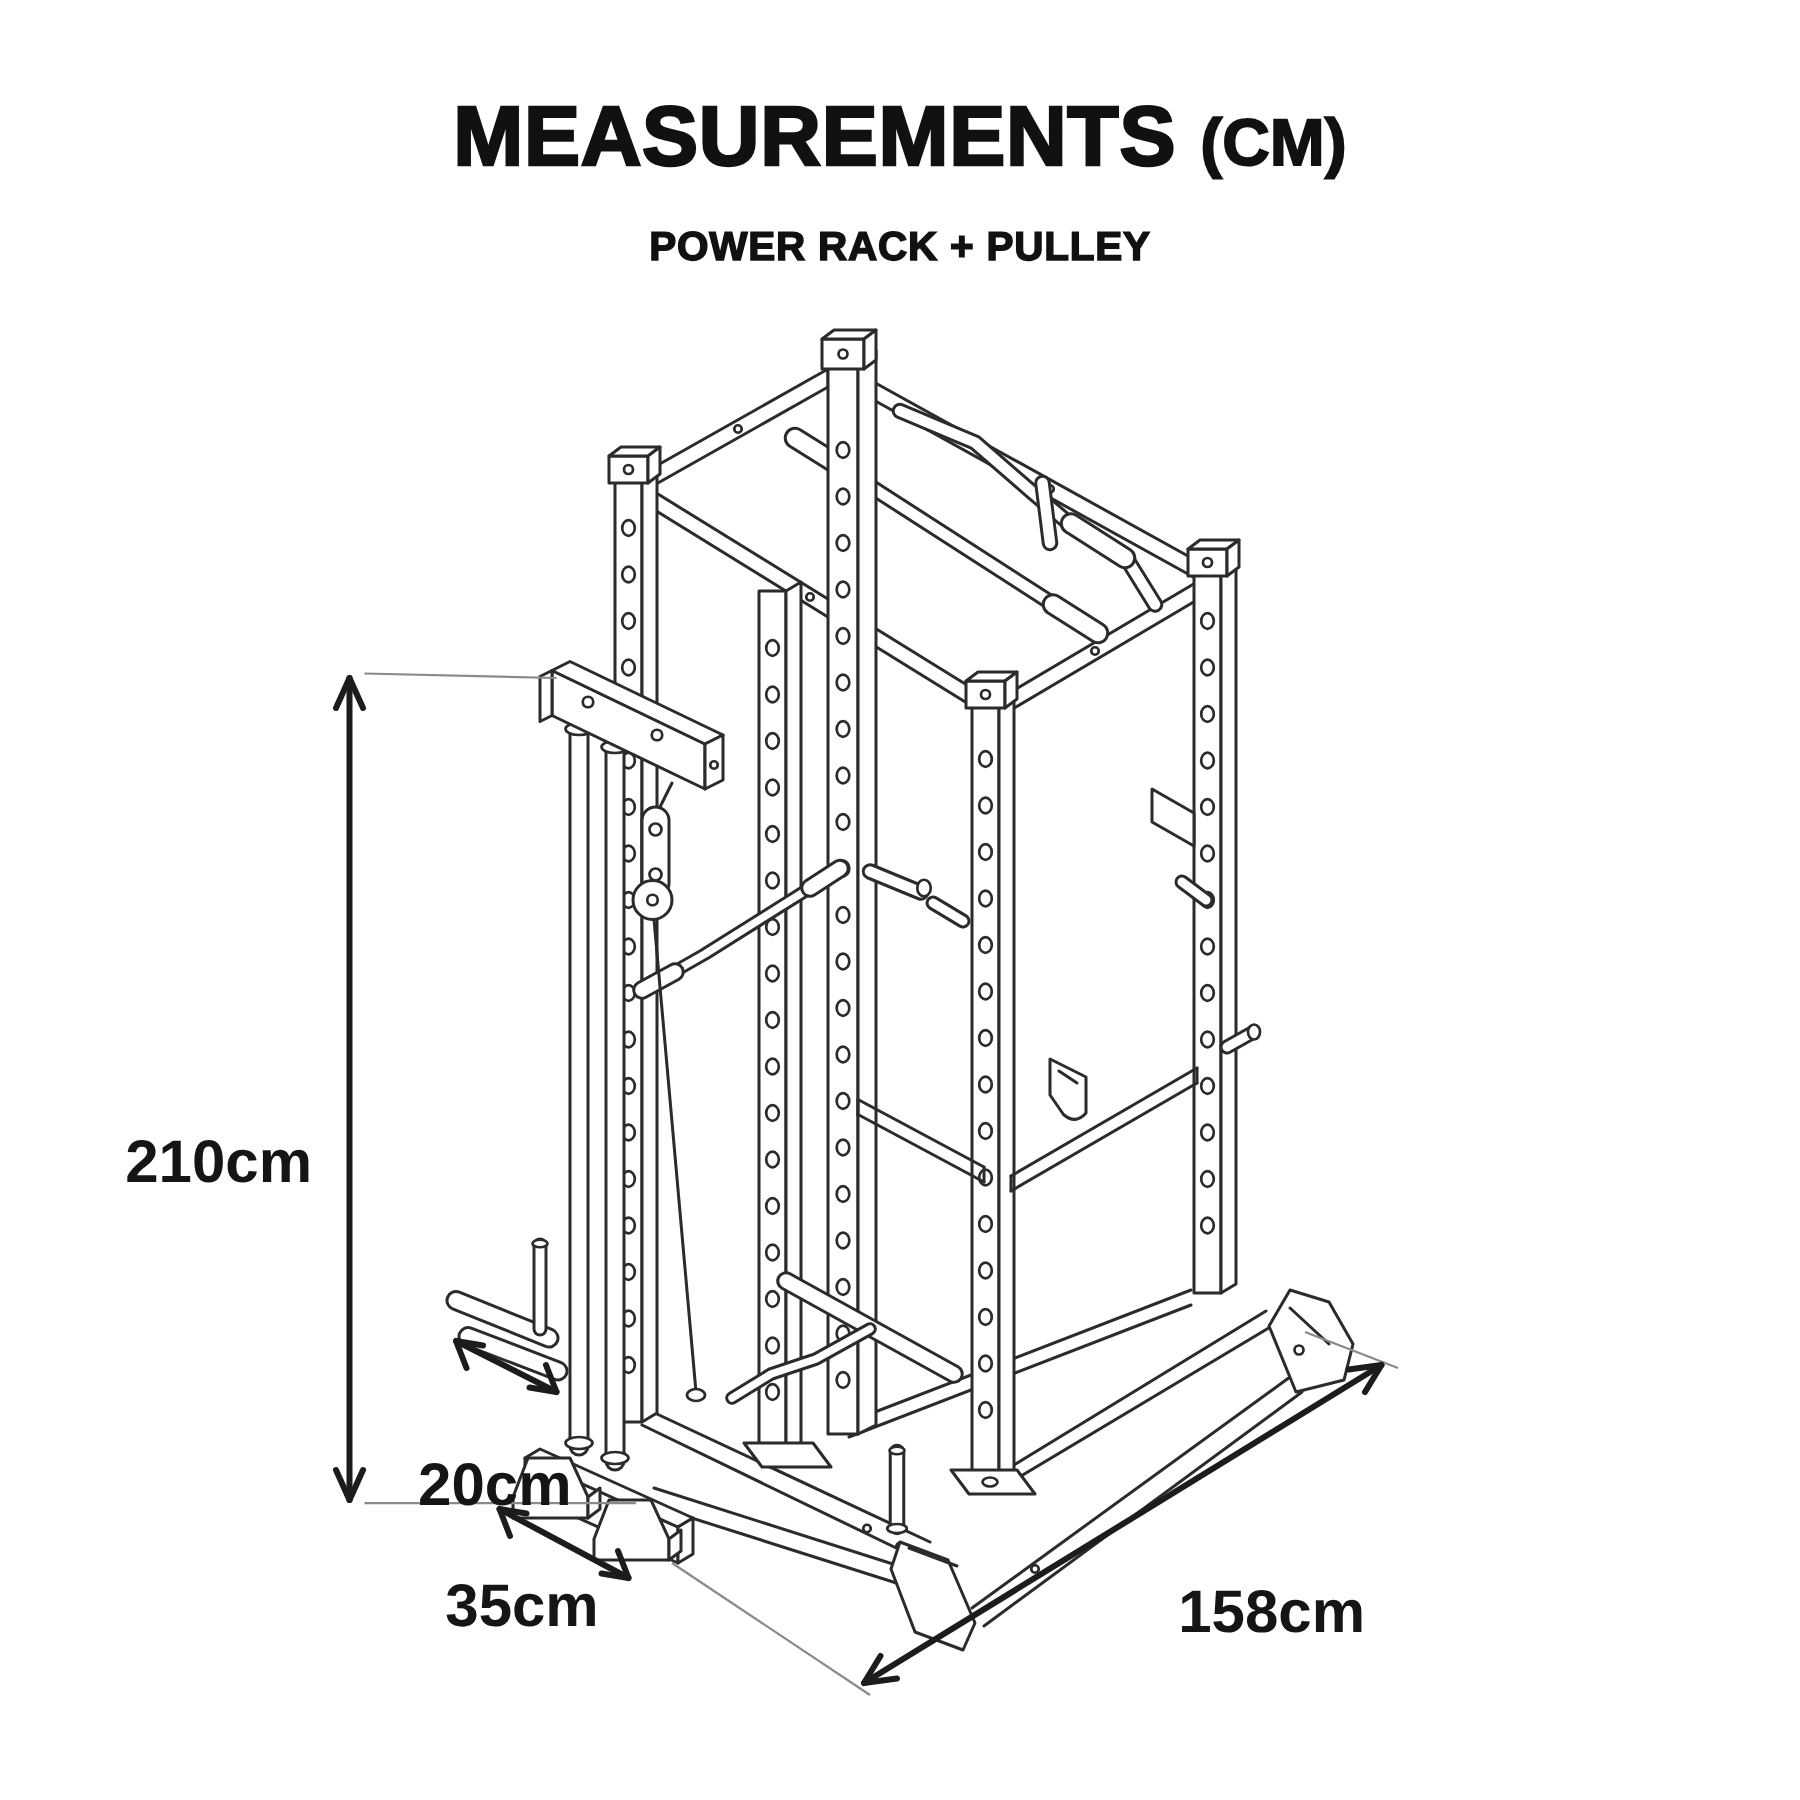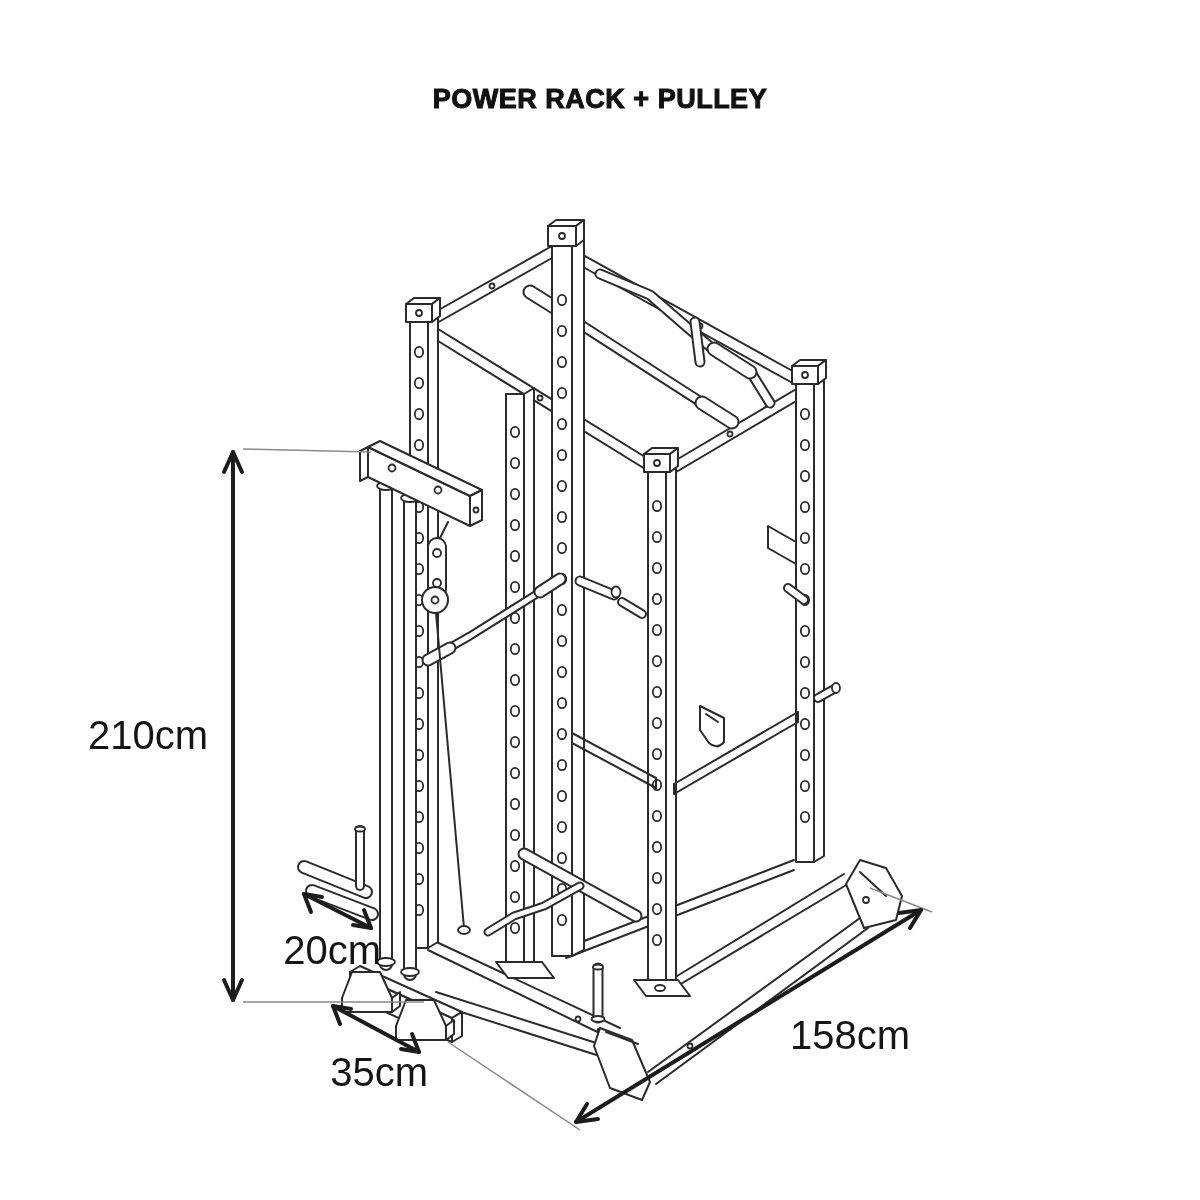--- a/index.html
+++ b/index.html
@@ -15,42 +15,46 @@
   }
   .title-unit{
     font-size:44px;font-weight:900;color:#111;
     -webkit-text-stroke:1.2px #111;
   }
   .subtitle{
     margin-top:26px;font-size:27px;font-weight:900;letter-spacing:.5px;color:#111;
     -webkit-text-stroke:1px #111;
   }
   .dim-label{
-    position:absolute;font-size:40px;font-weight:400;color:#151515;line-height:1.05;
+    position:absolute;font-size:40px;font-weight:700;color:#151515;line-height:1.05;margin-top:40px;
   }
   #dim-height{left:56px;top:714px;width:152px;text-align:right;}
   #dim-barholder{left:241px;top:929px;width:140px;text-align:right;}
-  #dim-basedepth{left:268px;top:1051px;width:160px;text-align:right;}
+  #dim-basedepth{left:268px;top:1010px;width:160px;text-align:center;}
   #dim-length{left:750px;top:1014px;width:160px;text-align:right;}
   svg{position:absolute;left:0;top:0;}
   
   .s{stroke:#2b2b2b;stroke-width:2;fill:#fff;stroke-linejoin:round;}
   .sn{stroke:#2b2b2b;stroke-width:2;fill:none;stroke-linejoin:round;stroke-linecap:round;}
   .hole{stroke:#2b2b2b;stroke-width:1.8;fill:#fff;}
   .to{stroke:#2b2b2b;fill:none;stroke-linecap:round;stroke-linejoin:round;}
   .ti{stroke:#fff;fill:none;stroke-linecap:round;stroke-linejoin:round;}
   .dim{stroke:#1c1c1c;stroke-width:4;fill:none;stroke-linecap:round;stroke-linejoin:round;}
   .leader{stroke:#8a8a8a;stroke-width:1.5;fill:none;}
 </style>
 </head>
 <body>
 
 <div id="page">
 
   <div class="header">
+    <div class="title-line">
+      <span class="title">MEASUREMENTS</span>
+      <span class="title-unit">(CM)</span>
+    </div>
     <div class="subtitle">POWER RACK + PULLEY</div>
   </div>
 
   <svg width="1200" height="1200" viewBox="0 0 1200 1200">
 
     <g>
       <line class="sn" x1="566" y1="948" x2="794" y2="860"></line>
       <line class="sn" x1="566" y1="958" x2="794" y2="870"></line>
       <line class="sn" x1="664" y1="984" x2="844" y2="874"></line>
       <line class="sn" x1="664" y1="994" x2="848" y2="884"></line>

